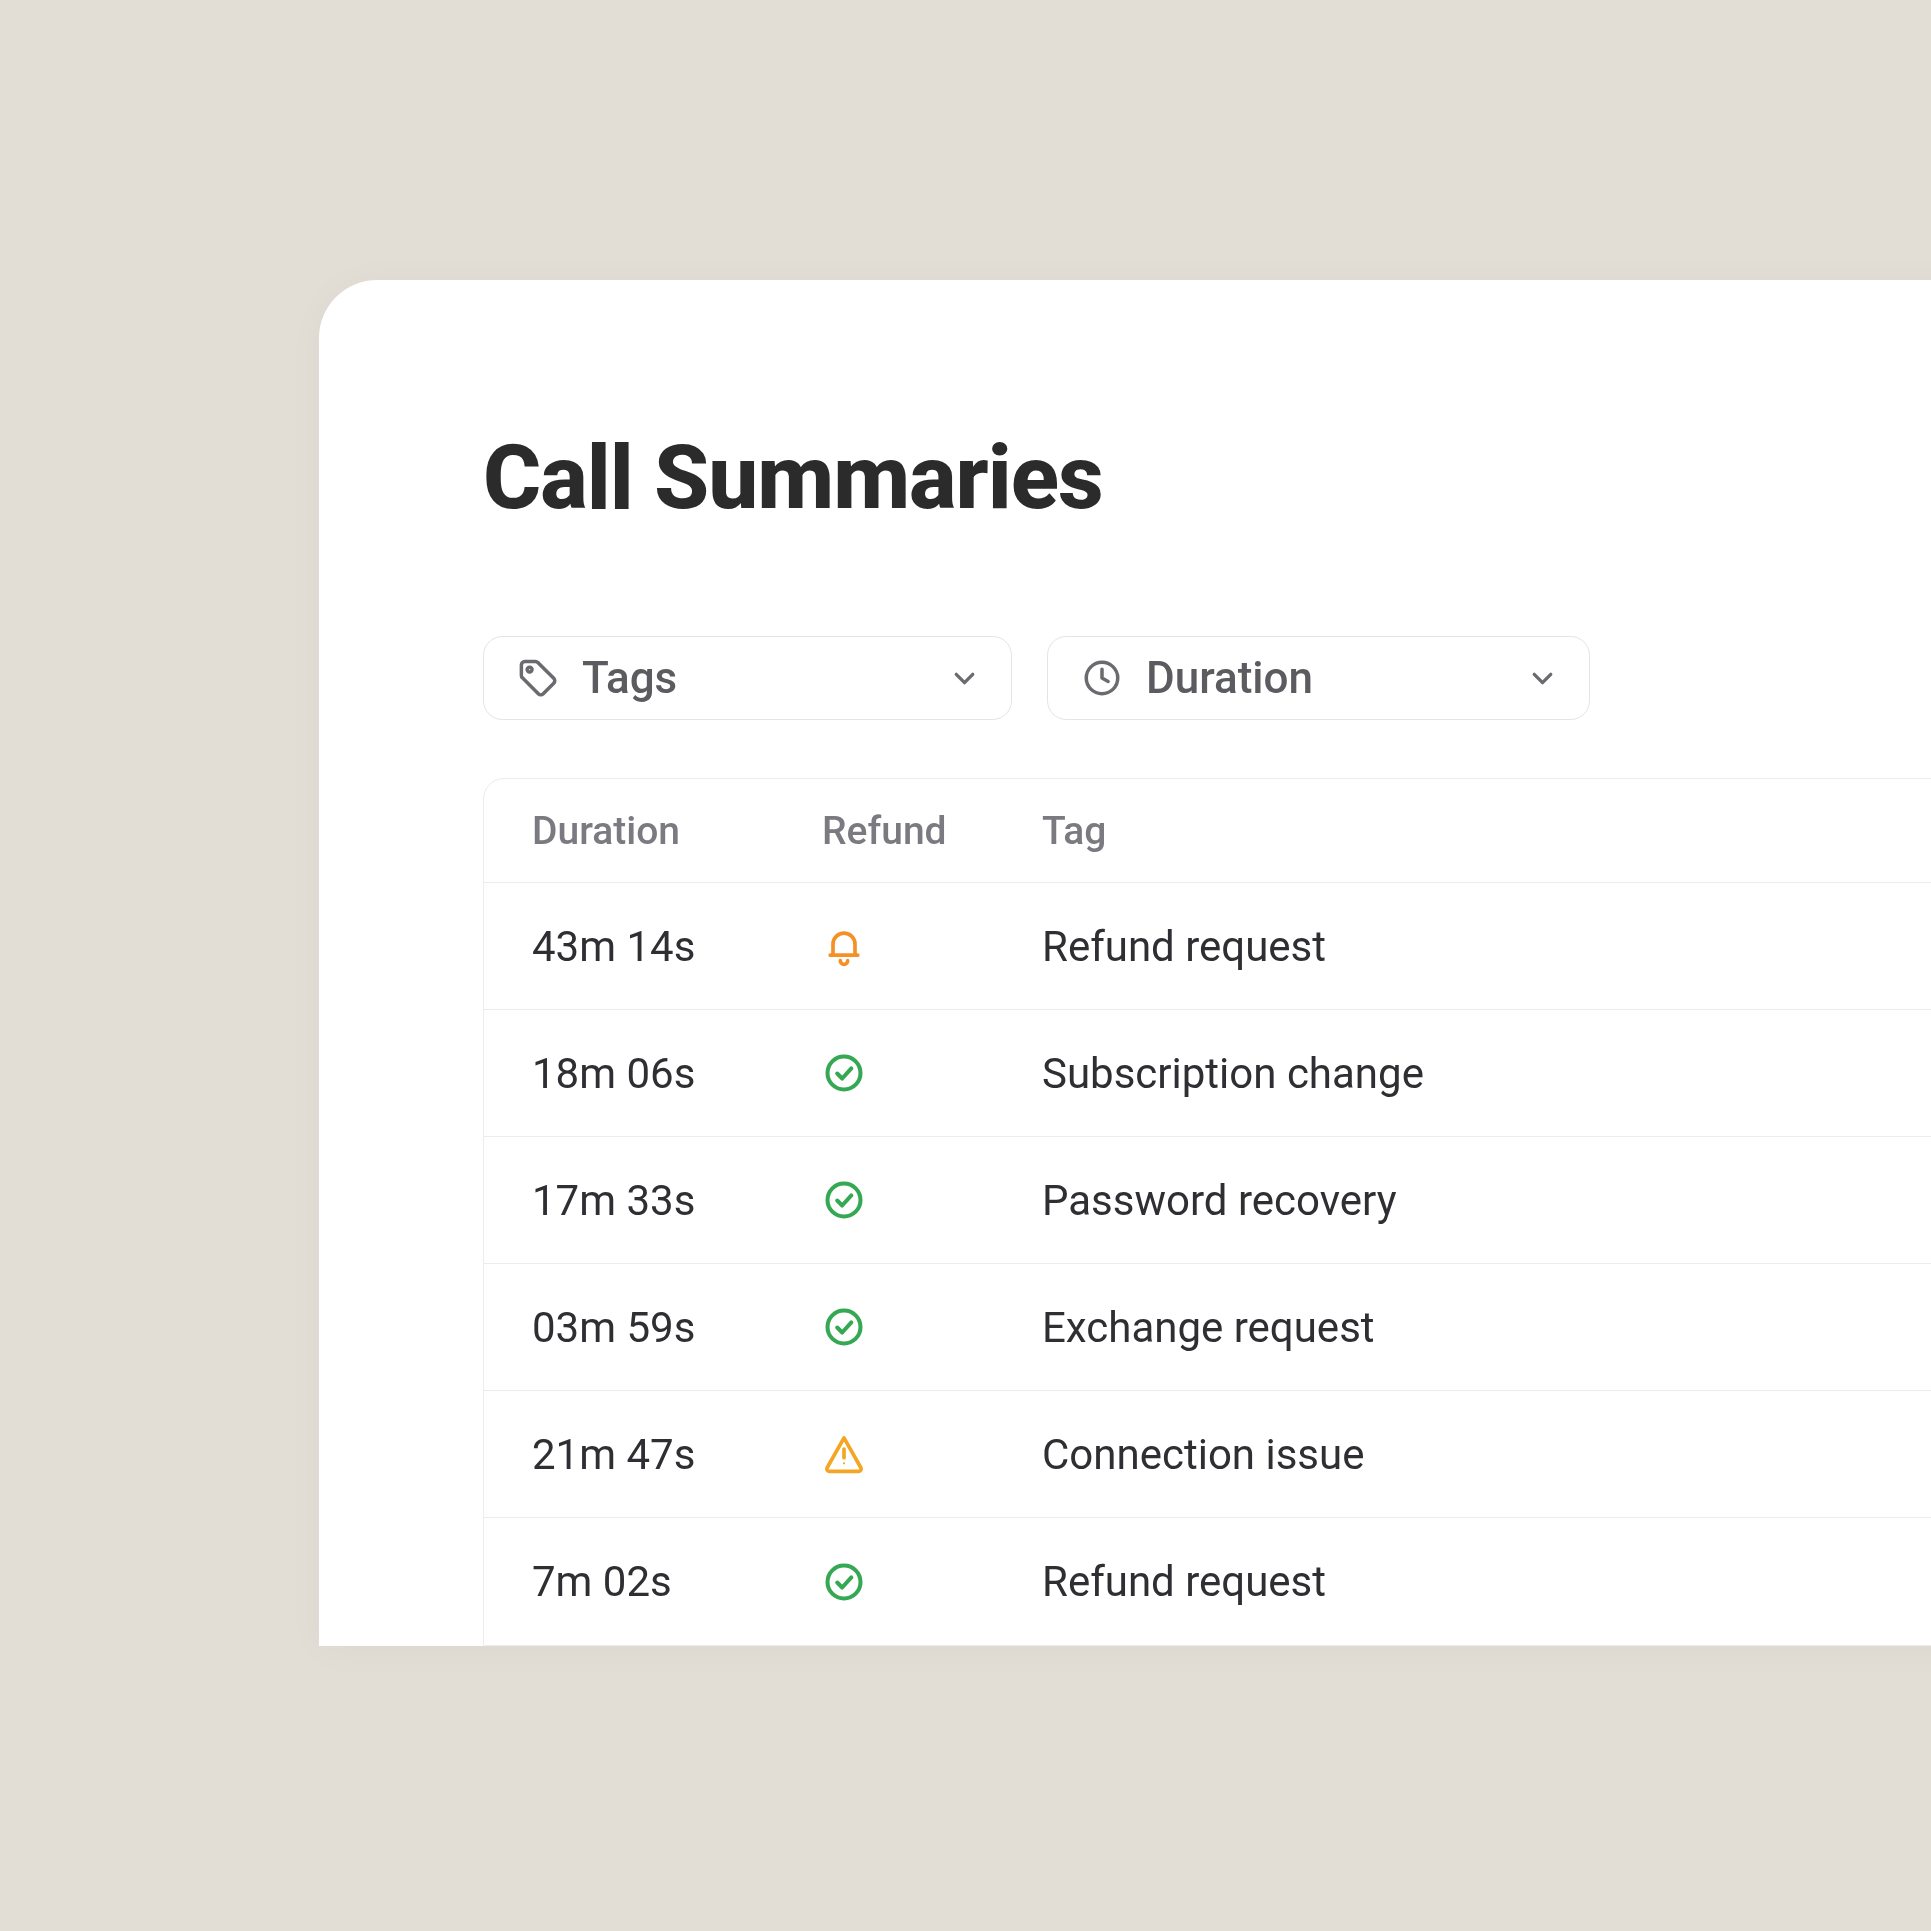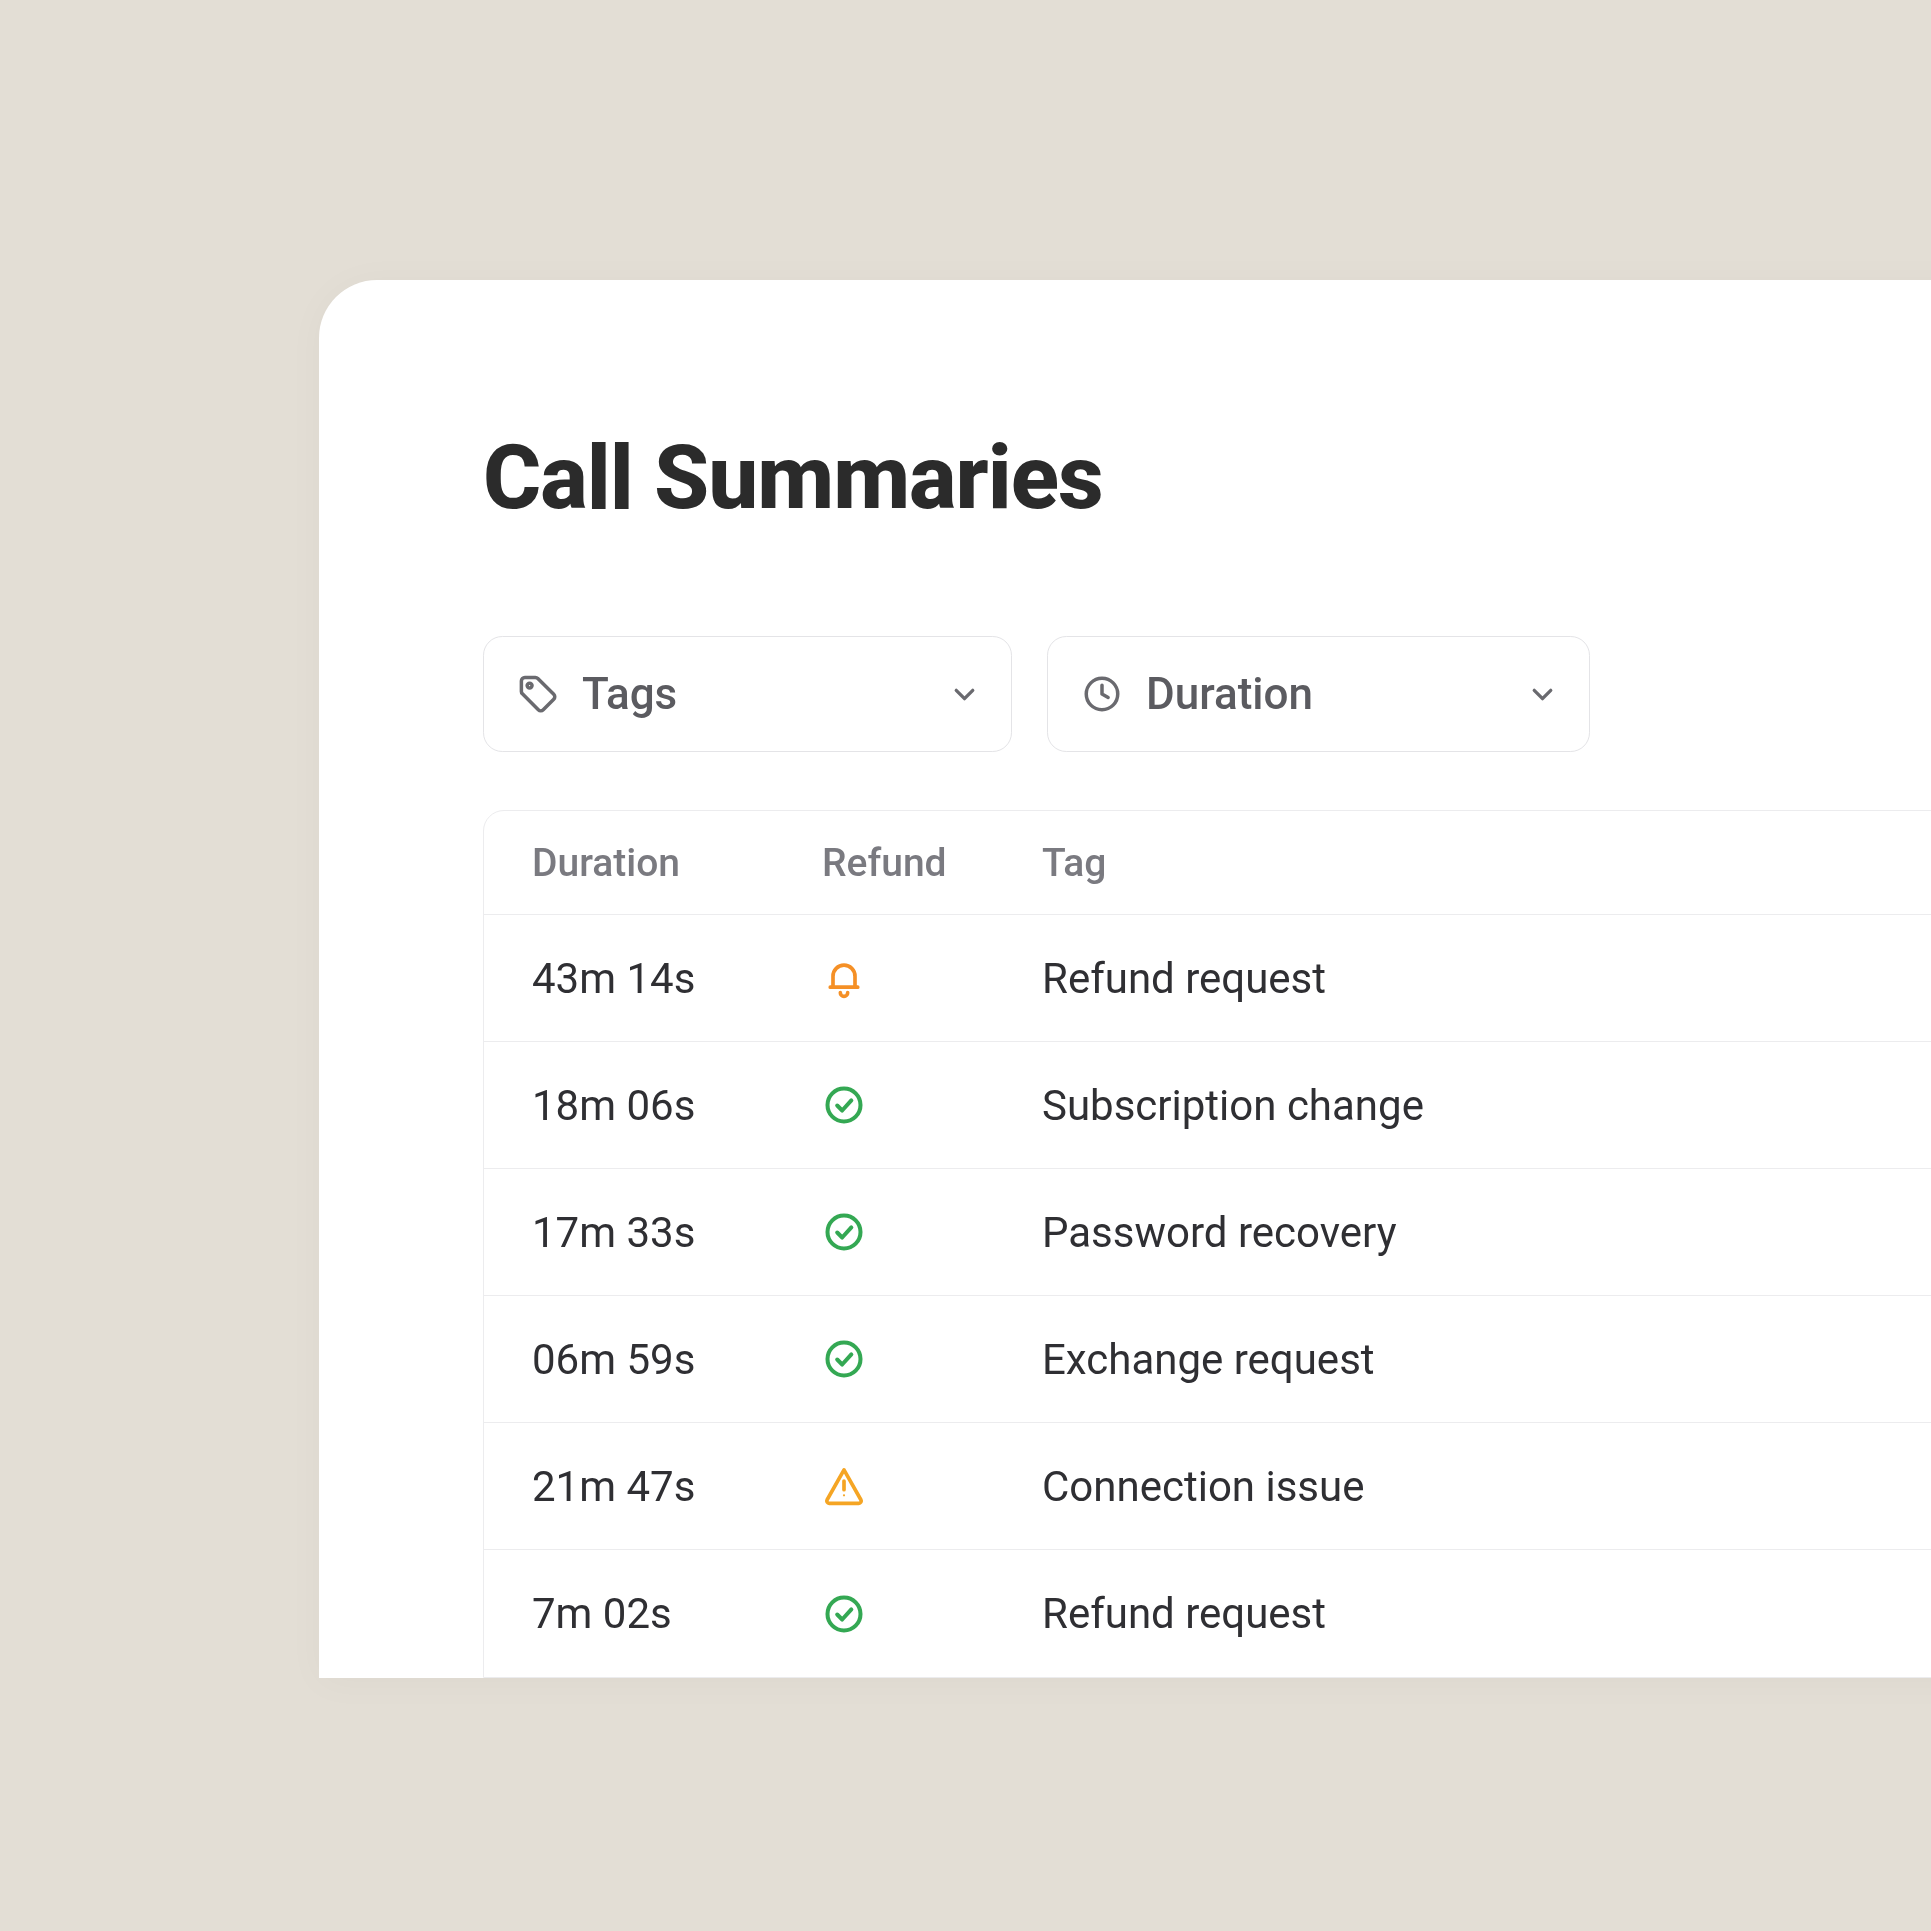--- a/index.html
+++ b/index.html
@@ -29,21 +29,21 @@
   }
   .filters {
     display: flex;
     gap: 35px;
     margin-bottom: 58px;
   }
   .filter {
     display: flex;
     align-items: center;
     gap: 23px;
-    height: 116px;
+    height: 84px;
     border: 1.9px solid #e4e4e7;
     border-radius: 19.3px;
     padding: 0 29px 0 33px;
     background: #fff;
     cursor: pointer;
   }
   .filter .ficon { width: 42px; height: 42px; display:flex; align-items:center; justify-content:center; }
   .filter .ficon svg { width: 42px; height: 42px; stroke: #6a6a6f; }
   .filter .flabel {
     font-size: 44px;
@@ -163,21 +163,21 @@
           <div class="td">17m 33s</div>
           <div class="td status-cell">
             <span class="sicon"><svg viewBox="0 0 24 24" fill="none" stroke-width="2.2" stroke-linecap="round" stroke-linejoin="round" stroke="#34a853" style="color: rgb(52, 168, 83);">
     <circle cx="12" cy="12" r="9"></circle>
     <polyline points="8.3 12.3 11 15 16 9.5"></polyline>
   </svg></span>
           </div>
           <div class="td">Password recovery</div>
         </div>
         <div class="trow">
-          <div class="td">06m 59s</div>
+          <div class="td">03m 59s</div>
           <div class="td status-cell">
             <span class="sicon"><svg viewBox="0 0 24 24" fill="none" stroke-width="2.2" stroke-linecap="round" stroke-linejoin="round" stroke="#34a853" style="color: rgb(52, 168, 83);">
     <circle cx="12" cy="12" r="9"></circle>
     <polyline points="8.3 12.3 11 15 16 9.5"></polyline>
   </svg></span>
           </div>
           <div class="td">Exchange request</div>
         </div>
         <div class="trow">
           <div class="td">21m 47s</div>

